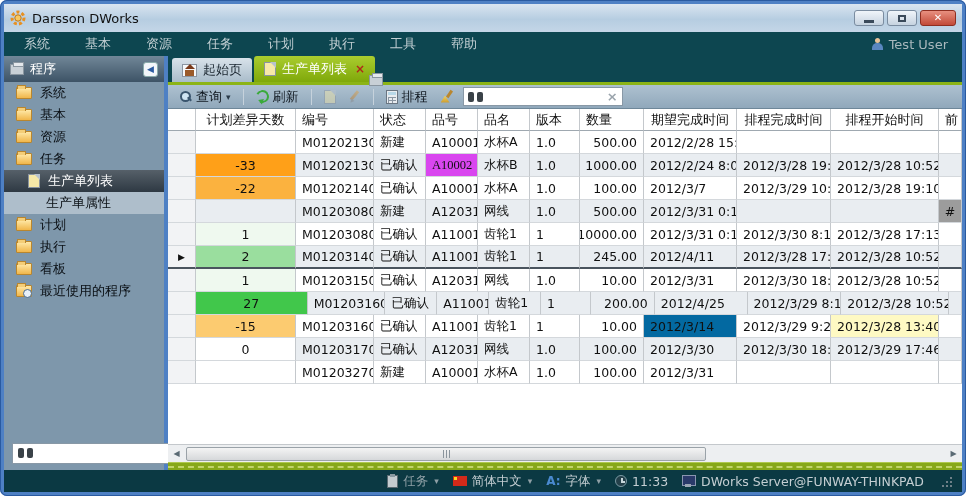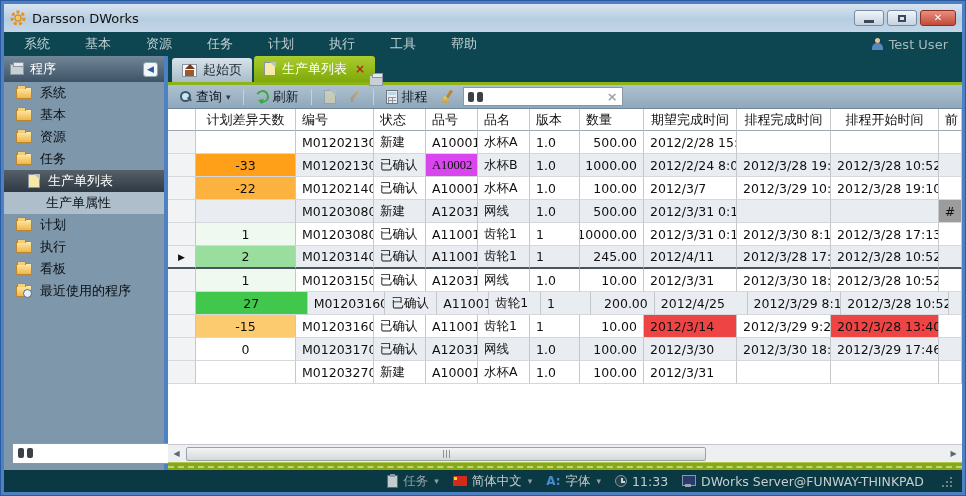--- a/index.html
+++ b/index.html
@@ -1,17 +1,17 @@
 <!DOCTYPE html>
 <html><head>
 <meta charset="utf-8">
 <style>
   * { margin:0; padding:0; box-sizing:border-box; }
   html,body { width:966px; height:496px; font-family:"DejaVu Sans", sans-serif; }
-  .window { position:relative; width:966px; height:496px; background:#4E80C4; box-shadow:inset 0 0 0 1px #2A5AA0; overflow:hidden; }
+  .window { position:relative; width:966px; height:496px; background:#4E80C4; box-shadow:inset 0 0 0 1px #2A5AA0; overflow:hidden;border-radius:7px; }
 
   
   .titlebar { position:absolute; left:4px; right:4px; top:4px; height:28px;
     background:linear-gradient(#D9E4F0,#B6CDE1 55%,#C4D6E7); display:flex; align-items:center; padding:0 6px; }
   .title-text { font-size:13px; color:#111; margin-left:6px; }
   .winbtns { margin-left:auto; display:flex; gap:3px; }
   .winbtn { width:30px; height:16px; border-radius:3px; border:1px solid #7A8CA0;
     background:linear-gradient(#F0F5FA,#C6D3E0); display:flex; align-items:center; justify-content:center;
     font-size:10px; color:#3A4A5A; line-height:1; }
   .winbtn.close { background:linear-gradient(#E89080,#C24A38); border-color:#8E2E20; color:#fff; font-weight:bold; width:36px; }
@@ -426,23 +426,23 @@
             </div>
             <div class="trow">
               <div class="tcell gutter" style="width: 28px;"></div>
               <div class="tcell" style="width: 100px; justify-content: center; background: rgb(252, 203, 112);">-15</div>
               <div class="tcell" style="width: 78px; background: rgb(255, 255, 255);">M012031602</div>
               <div class="tcell" style="width: 52px; background: rgb(255, 255, 255);">已确认</div>
               <div class="tcell" style="width: 52px; background: rgb(255, 255, 255);">A11001</div>
               <div class="tcell" style="width: 52px; background: rgb(255, 255, 255);">齿轮1</div>
               <div class="tcell" style="width: 50px; background: rgb(255, 255, 255);">1</div>
               <div class="tcell" style="width: 64px; justify-content: flex-end; background: rgb(255, 255, 255);">10.00</div>
-              <div class="tcell" style="width: 93px; background: #ef4444;">2012/3/14</div>
+              <div class="tcell" style="width: 93px; background: #0369a1;">2012/3/14</div>
               <div class="tcell" style="width: 94px; background: rgb(255, 255, 255);">2012/3/29 9:20</div>
-              <div class="tcell" style="width: 108px; background: #ef4444;">2012/3/28 13:40</div>
+              <div class="tcell" style="width: 108px; background: #fef9c3;">2012/3/28 13:40</div>
               <div class="tcell" style="flex: 1 1 0%; justify-content: center; background: rgb(255, 255, 255);"></div>
             </div>
             <div class="trow">
               <div class="tcell gutter" style="width: 28px;"></div>
               <div class="tcell" style="width: 100px; justify-content: center; background: rgb(255, 255, 255);">0</div>
               <div class="tcell" style="width: 78px; background: rgb(233, 237, 241);">M012031701</div>
               <div class="tcell" style="width: 52px; background: rgb(233, 237, 241);">已确认</div>
               <div class="tcell" style="width: 52px; background: rgb(233, 237, 241);">A12031</div>
               <div class="tcell" style="width: 52px; background: rgb(233, 237, 241);">网线</div>
               <div class="tcell" style="width: 50px; background: rgb(233, 237, 241);">1.0</div>

